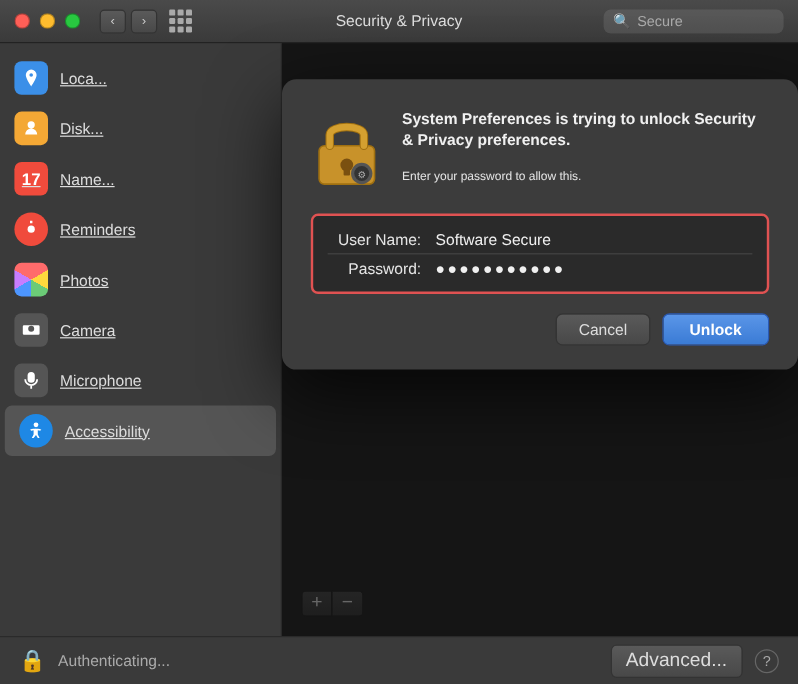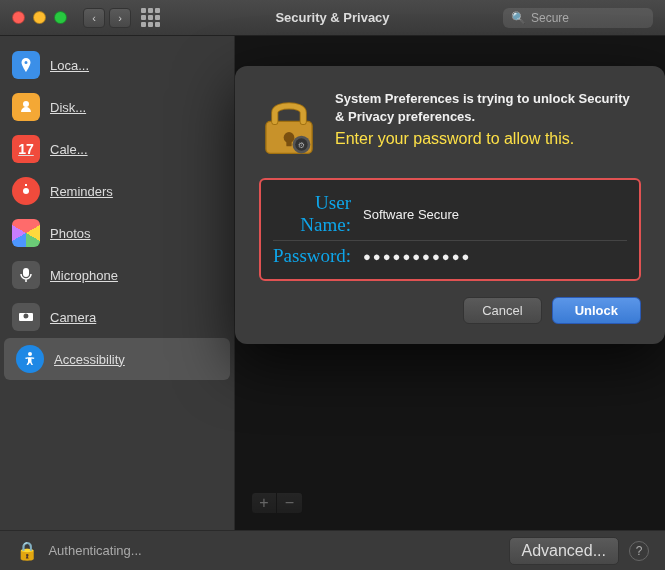--- a/index.html
+++ b/index.html
@@ -53,21 +53,21 @@
       cursor: pointer;
       color: #ccc;
       font-size: 11px;
     }
     .titlebar-title {
       position: absolute;
       left: 50%;
       transform: translateX(-50%);
       color: #ddd;
       font-size: 13px;
-      font-weight: 700;
+      font-weight: 400;
     }
     .search-box {
       margin-left: auto;
       display: flex;
       align-items: center;
       background: rgba(255,255,255,0.1);
       border-radius: 6px;
       padding: 3px 8px;
       gap: 5px;
       width: 150px;
@@ -263,52 +263,51 @@
       display: flex;
       align-items: center;
       justify-content: center;
       flex-shrink: 0;
       position: relative;
     }
     .modal-title {
       color: #f0f0f0;
       font-size: 13px;
       font-weight: 700;
-      margin-bottom: 4px;
+      margin-bottom: 16px;
       line-height: 1.4;
     }
     .modal-subtitle {
-      color: #fde047;
-      font-size: 16px;
+      color: #e5e5e5;
+      font-size: 10px;
     }
 
     
     .form-box {
       border: 2px solid #e05252;
       border-radius: 6px;
       background: #2a2a2a;
       padding: 8px 12px;
       margin-bottom: 16px;
     }
     .form-row {
       display: flex;
       align-items: center;
       padding: 4px 0;
     }
     .form-row + .form-row {
       border-top: 1px solid #444;
     }
     .form-label {
-      color: #0ea5e9;
-      font-size: 19px;
+      color: #e5e5e5;
+      font-size: 13px;
       width: 90px;
       flex-shrink: 0;
       text-align: right;
       padding-right: 12px;
-      font-family: Liberation Serif, serif;
     }
     .form-value {
       color: #f0f0f0;
       font-size: 13px;
     }
     .form-input-fake {
       color: #f0f0f0;
       font-size: 13px;
       letter-spacing: 2px;
     }
@@ -418,55 +417,55 @@
       <div class="sidebar-icon icon-contacts">
         <svg width="16" height="16" viewBox="0 0 16 16" fill="white">
             <path d="M8 8a3 3 0 100-6 3 3 0 000 6zm-5 5a5 5 0 0110 0H3z"></path>
           </svg>
       </div>
       <span class="sidebar-item-label">Disk...</span>
     </div>
 
     <div class="sidebar-item">
       <div class="sidebar-icon icon-calendar" style="background:#f04b3c; font-size:14px; color:white; font-weight:bold; display:flex; align-items:center; justify-content:center;">17</div>
-      <span class="sidebar-item-label">Cale...</span>
+      <span class="sidebar-item-label">Name...</span>
     </div>
 
     <div class="sidebar-item">
       <div class="sidebar-icon" style="background:#f04b3c; border-radius:50%;">
         <svg width="16" height="16" viewBox="0 0 16 16" fill="white">
             <circle cx="8" cy="8" r="3"></circle>
             <line x1="8" y1="1" x2="8" y2="3" stroke="white" stroke-width="2"></line>
           </svg>
       </div>
       <span class="sidebar-item-label">Reminders</span>
     </div>
 
     <div class="sidebar-item">
       <div class="photos-gradient"></div>
       <span class="sidebar-item-label">Photos</span>
     </div>
 
     <div class="sidebar-item">
+      <div class="sidebar-icon icon-camera">
+        <svg width="16" height="16" viewBox="0 0 16 16" fill="white">
+            <path d="M15 11V5a1 1 0 00-1-1H2a1 1 0 00-1 1v6a1 1 0 001 1h12a1 1 0 001-1zM8 9.5a2.5 2.5 0 110-5 2.5 2.5 0 010 5z"></path>
+          </svg>
+      </div>
+      <span class="sidebar-item-label">Camera</span>
+    </div>
+
+    <div class="sidebar-item">
       <div class="sidebar-icon icon-microphone">
         <svg width="16" height="16" viewBox="0 0 16 16" fill="white">
             <rect x="5" y="1" width="6" height="9" rx="3"></rect>
             <path d="M3 7a5 5 0 0010 0M8 12v3" stroke="white" stroke-width="1.5" fill="none"></path>
           </svg>
       </div>
       <span class="sidebar-item-label">Microphone</span>
-    </div>
-
-    <div class="sidebar-item">
-      <div class="sidebar-icon icon-camera">
-        <svg width="16" height="16" viewBox="0 0 16 16" fill="white">
-            <path d="M15 11V5a1 1 0 00-1-1H2a1 1 0 00-1 1v6a1 1 0 001 1h12a1 1 0 001-1zM8 9.5a2.5 2.5 0 110-5 2.5 2.5 0 010 5z"></path>
-          </svg>
-      </div>
-      <span class="sidebar-item-label">Camera</span>
     </div>
 
     <div class="sidebar-item active">
       <div class="sidebar-icon icon-accessibility">
         <svg width="16" height="16" viewBox="0 0 16 16" fill="white">
             <circle cx="8" cy="3" r="2"></circle>
             <path d="M8 6c-3 0-5 1-5 1l1 1 2-.5V11l-1.5 3h1.5L8 11.5 9.5 14H11l-1.5-3V7.5l2 .5 1-1s-2-1-5-1z"></path>
           </svg>
       </div>
       <span class="sidebar-item-label">Accessibility</span>

